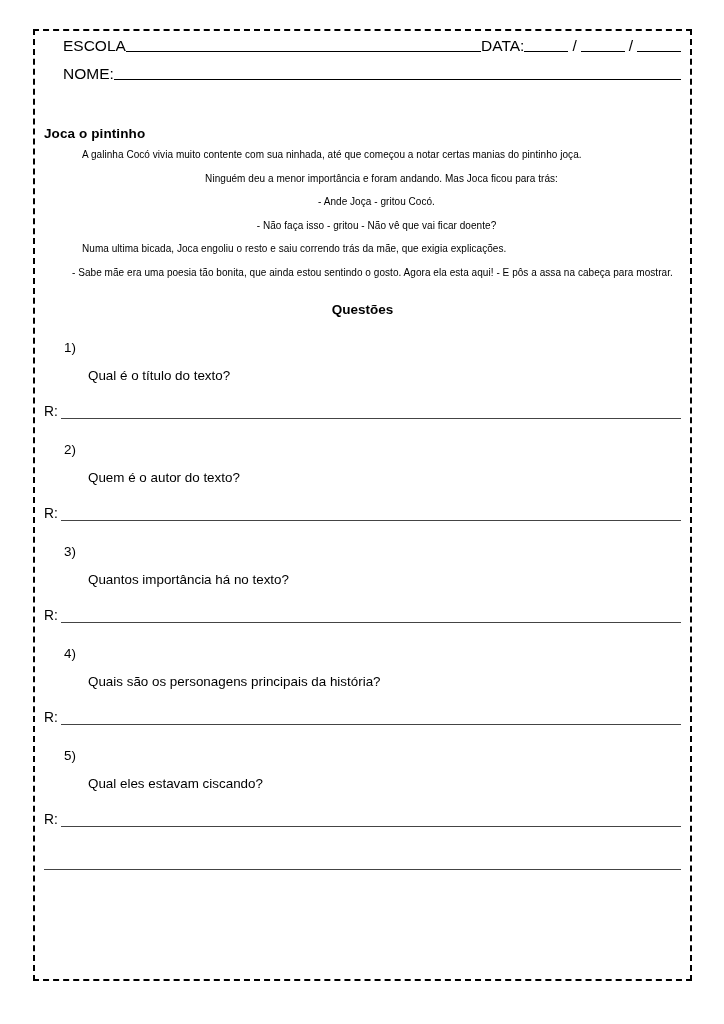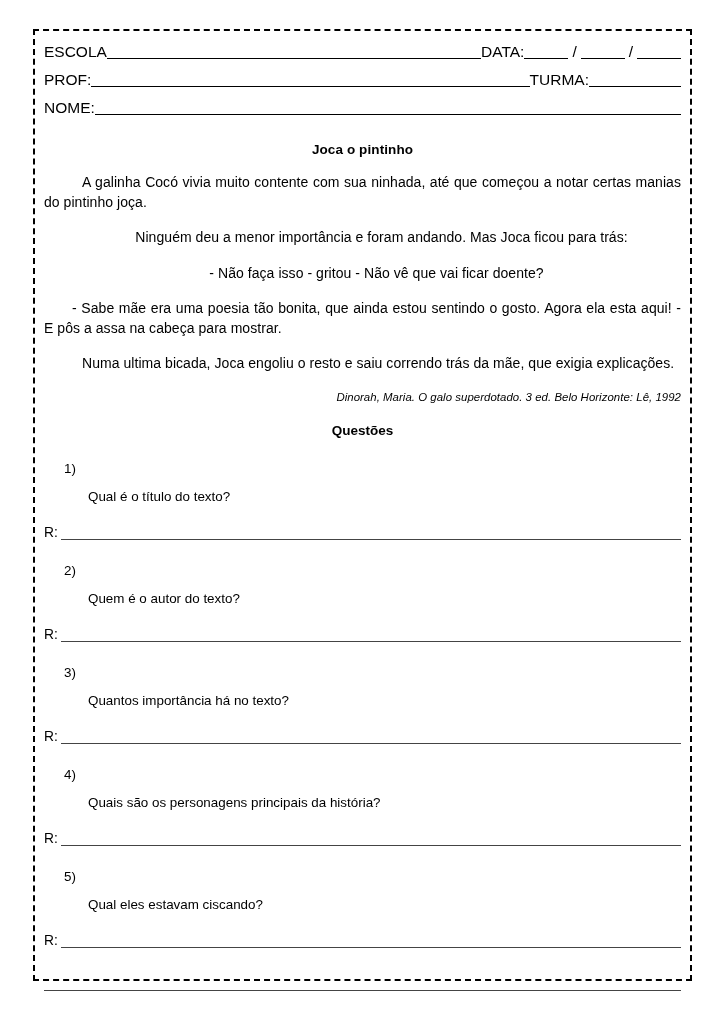--- a/index.html
+++ b/index.html
@@ -37,52 +37,52 @@
   .inner {
     position: absolute;
     left: 44px;
     top: 38px;
     width: 637px;
   }
 
   
   .hdr-row {
     display: flex;
-    align-items: center;
+    align-items: flex-start;
     font-size: 15.5px;
     line-height: 16px;
     height: 28px;
     white-space: nowrap;
+    margin-left: 19px;
   }
   .hdr-label { flex: none; }
   .fill {
     flex: 1 1 auto;
     border-bottom: 1.3px solid #000;
     height: 13px;
     margin: 0 0 1px 0;
   }
   .fill.fixed-92 { flex: none; width: 92px; }
   .fill.fixed-44 { flex: none; width: 44px; }
   .slash { flex: none; padding: 0 4px; font-size: 15.5px; }
 
   
   .story-title {
-    text-align: center;
     font-weight: bold;
     font-size: 13.5px;
-    margin-top: 20px;
+    margin-top: 32px;
     margin-bottom: 0;
     letter-spacing: 0.1px;
   }
   p.para {
-    font-size: 14px;
+    font-size: 10px;
     line-height: 19.5px;
     text-align: justify;
     text-indent: 38px;
-    margin: 16px 0 0 0;
+    margin: 4px 0 0 0;
     letter-spacing: 0.05px;
   }
   p.para.dialog { text-indent: 28px; }
   p.para.nojust { text-align: center; }
 
   .source {
     font-size: 11.4px;
     font-style: italic;
     text-align: right;
     margin-top: 17px;
@@ -139,41 +139,35 @@
       <span class="hdr-label">ESCOLA</span>
       <span class="fill"></span>
       <span class="hdr-label">DATA:</span>
       <span class="fill fixed-44"></span>
       <span class="slash">/</span>
       <span class="fill fixed-44"></span>
       <span class="slash">/</span>
       <span class="fill fixed-44"></span>
     </div>
 
-    <div class="hdr-row">
-      <span class="hdr-label">PROF:</span>
-      <span class="fill"></span>
-      <span class="hdr-label">TURMA:</span>
-      <span class="fill fixed-92"></span>
-    </div>
 
     <div class="hdr-row">
       <span class="hdr-label">NOME:</span>
       <span class="fill"></span>
     </div>
 
     <div class="story-title">Joca o pintinho</div>
 
     <p class="para">A galinha Cocó vivia muito contente com sua ninhada, até que começou a notar certas manias do pintinho joça.</p>
     <p class="para nojust">Ninguém deu a menor importância e foram andando. Mas Joca  ficou para trás:</p>
+    <p class="para dialog nojust">- Ande Joça - gritou Cocó.</p>
     <p class="para dialog nojust">- Não faça isso - gritou - Não vê que vai ficar doente?</p>
+    <p class="para">Numa ultima bicada, Joca engoliu o resto e saiu correndo trás da mãe, que exigia explicações.</p>
     <p class="para dialog">- Sabe mãe era uma poesia tão bonita, que ainda estou sentindo o gosto. Agora ela esta aqui! - E pôs a assa na cabeça para mostrar.</p>
-    <p class="para">Numa ultima bicada, Joca engoliu o resto e saiu correndo trás da mãe, que exigia explicações.</p>
-
-    <div class="source">Dinorah, Maria. O galo superdotado. 3 ed. Belo Horizonte: Lê, 1992</div>
+
 
     <div class="q-title">Questões</div>
 
     <div class="q-item">
       <span class="q-num">1)</span>
       <span class="q-text">Qual é o título do texto?</span>
     </div>
     <div class="answer-row">
       <span class="answer-label">R:</span>
       <span class="answer-line"></span>

